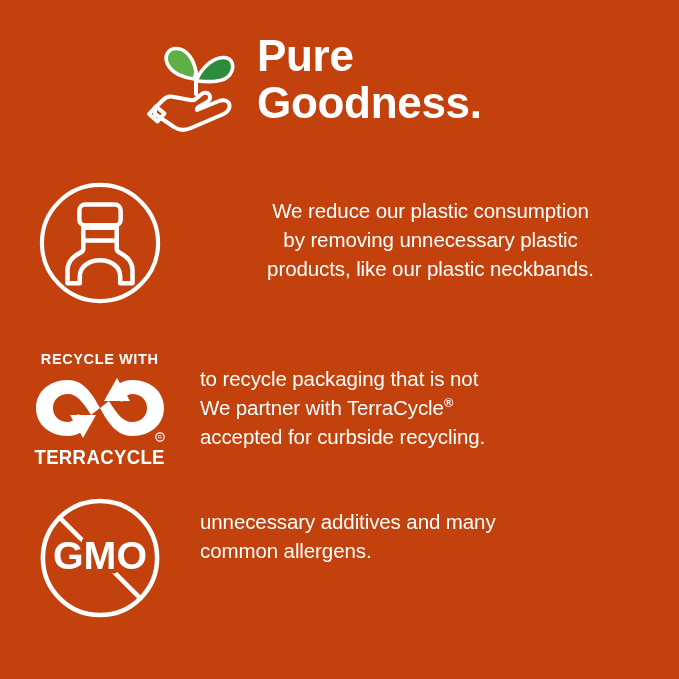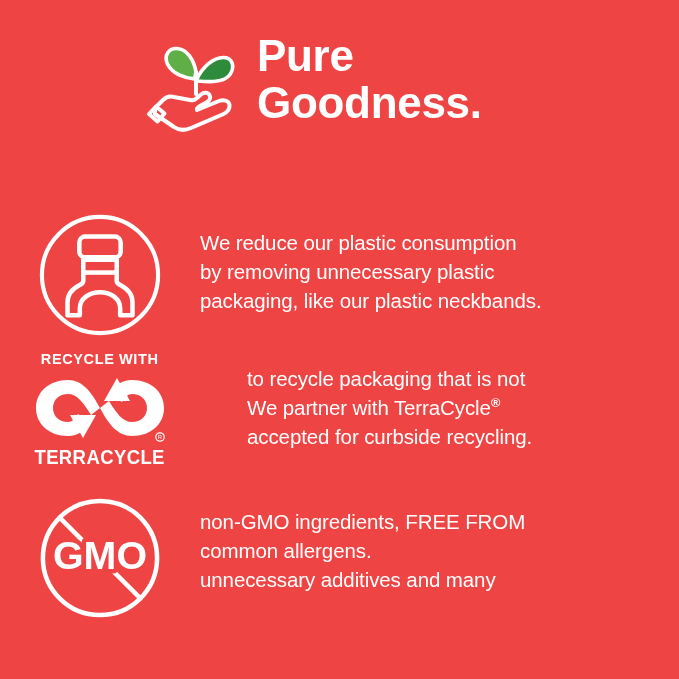--- a/index.html
+++ b/index.html
@@ -58,22 +58,22 @@
   }
 
   
   .row {
     position: absolute;
     left: 0;
     width: 679px;
     display: flex;
     align-items: flex-start;
   }
-  .row-1 { top: 212px; }
-  .row-2 { top: 348px; gap: 47px; }
+  .row-1 { top: 180px; text-align: center; }
+  .row-2 { top: 348px; }
   .row-3 { top: 495px; }
 
   .icon-cell {
     width: 200px;
     flex: 0 0 200px;
     display: flex;
     align-items: flex-start;
     justify-content: center;
     padding-top: 0;
   }
@@ -132,21 +132,21 @@
     text-align: center;
     margin-top: 2px;
     transform: scaleX(0.95);
   }
 
   svg { display: block; overflow: visible; }
 </style>
 </head>
 <body style="background: rgb(41, 60, 133);">
 
-<div class="page" style="background: #ef4444;">
+<div class="page" style="background: #c2410c;">
 
   <div class="header">
 
     <span class="header-logo">
       <svg viewBox="0 0 102 102" width="102" height="102" aria-hidden="true">
 
         <path d="M49.5 45 C 40 44 27 40 22.5 30 C 18.5 21 24 14 32 14.5 C 42 15 49 26 51 38 Z" fill="#5FAF46" stroke="#FFFFFF" stroke-width="3.6" stroke-linejoin="round"></path>
 
         <path d="M52 45 C 57 34 68 23 79 23.5 C 88 24 90 33 85 40.5 C 79 49 64 48 52.5 47 Z" fill="#2E8B3C" stroke="#FFFFFF" stroke-width="3.6" stroke-linejoin="round"></path>
 
@@ -181,21 +181,21 @@
           <path d="M47 63.5 L47 70 C 47 72 45.5 73.2 43 74.5 C 36 78 31 84 31 92 L 31 105
                    L 43.5 105 L 43.5 98 C 43.5 88 53 81.5 64 81.5 C 75 81.5 84.5 88 84.5 98
                    L 84.5 105 L 97 105 L 97 92 C 97 84 92 78 85 74.5 C 82.5 73.2 81 72 81 70 L 81 63.5" fill="none" stroke="#FFFFFF" stroke-width="4.6" stroke-linejoin="round" stroke-linecap="round"></path>
         </svg>
       </span>
     </div>
 
     <div class="text-cell">
       <span class="para-line"><span>We reduce our plastic consumption</span></span>
       <span class="para-line"><span>by </span><b>removing unnecessary plastic</b></span>
-      <span class="para-line"><b>packaging</b><span>, like our plastic neckbands.</span></span>
+      <span class="para-line"><b>products</b><span>, like our plastic neckbands.</span></span>
     </div>
   </div>
 
   <div class="row row-2">
 
     <div class="icon-cell tc">
       <div class="tc-lockup">
 
         <div class="tc-top">RECYCLE WITH</div>
 
@@ -260,19 +260,18 @@
           <g mask="url(#gmoTextMask)">
             <circle cx="64" cy="64" r="58" fill="none" stroke="#FFFFFF" stroke-width="4.6"></circle>
             <line x1="23" y1="23" x2="105" y2="105" stroke="#FFFFFF" stroke-width="4.6" stroke-linecap="round"></line>
           </g>
           <text x="64" y="75" text-anchor="middle" font-family="Liberation Sans, sans-serif" font-size="40" font-weight="bold" fill="#FFFFFF">GMO</text>
         </svg>
       </span>
     </div>
 
     <div class="text-cell">
-      <span class="para-line"><b>non-GMO</b><span> ingredients, </span><b>FREE FROM</b></span>
+      <span class="para-line"><span>unnecessary additives and many</span></span>
       <span class="para-line"><span>common allergens.</span></span>
-      <span class="para-line"><span>unnecessary additives and many</span></span>
     </div>
   </div>
 
 </div>
 
 </body></html>

